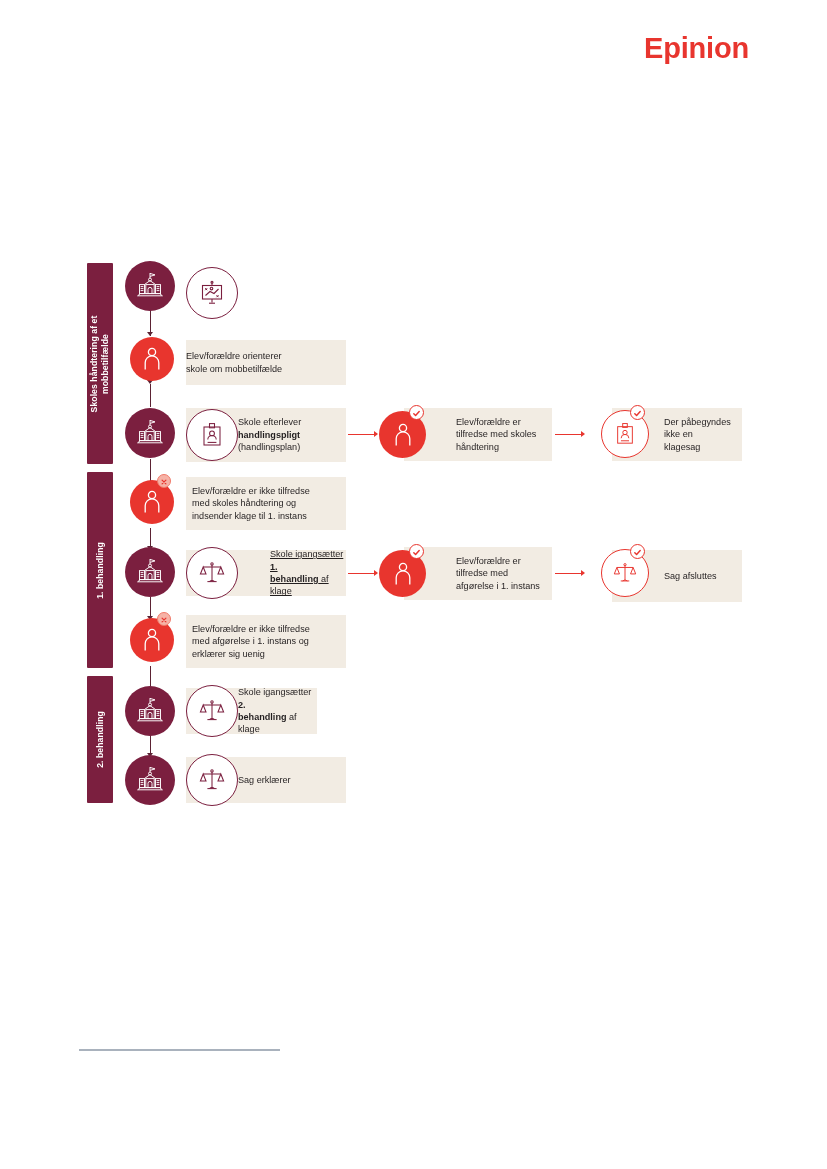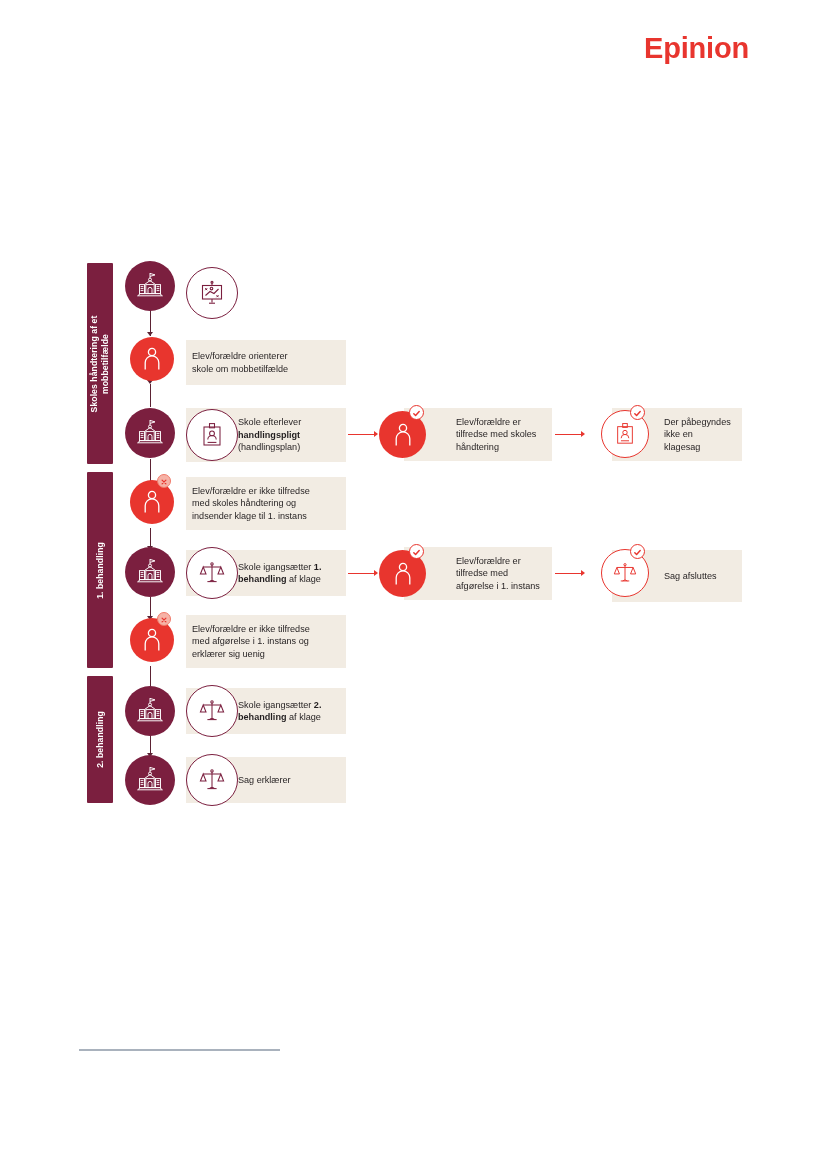--- a/index.html
+++ b/index.html
@@ -211,21 +211,21 @@
         <line x1="5.6" y1="19.6" x2="8.4" y2="19.6"></line>
         <line x1="21.6" y1="15.6" x2="24.4" y2="15.6"></line>
         <line x1="21.6" y1="17.6" x2="24.4" y2="17.6"></line>
         <line x1="21.6" y1="19.6" x2="24.4" y2="19.6"></line>
         <path d="M2.6 24.8 L27.4 24.8 L24.6 22.6 L5.4 22.6 Z"></path>
       </svg>
     </span>
   </div>
 
   <div class="flow-text-box" style="left:186px; top:340px; width:160px; height:45px;">
-    <div class="flow-text" style="margin-left:6px;">
+    <div class="flow-text" style="">
       Elev/forældre orienterer<br>skole om mobbetilfælde
     </div>
   </div>
   <div class="node-circle node-red" style="left:130px; top:337px; width:44px; height:44px;">
     <span>
       <svg width="22" height="26" viewBox="0 0 22 26" fill="none" stroke="#ffffff" stroke-width="1.3">
         <circle cx="11" cy="6" r="3.6"></circle>
         <path d="M4.2 23.5 v-6.8 a6.8 6.8 0 0 1 13.6 0 v6.8"></path>
       </svg>
     </span>
@@ -335,21 +335,21 @@
   </div>
   <div class="status-badge badge-cross" style="left:157px; top:474px; width:14px; height:14px;">
     <span>
       <svg width="8" height="8" viewBox="0 0 10 10" fill="none" stroke="#e8352e" stroke-width="1.5" stroke-linecap="round">
         <path d="M2.6 2.6 L7.4 7.4 M7.4 2.6 L2.6 7.4"></path>
       </svg>
     </span>
   </div>
 
   <div class="flow-text-box" style="left:186px; top:550px; width:160px; height:46px;">
-    <div class="flow-text" style="margin-left:52px;">
+    <div class="flow-text" style="margin-left:84px;text-decoration:underline;">
       Skole igangsætter <b>1.</b><br><b>behandling</b> af klage
     </div>
   </div>
   <div class="node-circle node-outline-maroon" style="left:186px; top:547px; width:52px; height:52px;">
     <span>
       <svg width="26" height="26" viewBox="0 0 26 26" fill="none" stroke="#7b1f3f" stroke-width="1.05">
         <line x1="13" y1="4.6" x2="13" y2="21"></line>
         <circle cx="13" cy="4" r="1.2"></circle>
         <line x1="4.2" y1="7" x2="21.8" y2="7"></line>
         <path d="M4.2 7 L1.4 14 h5.6 Z"></path>
@@ -448,21 +448,21 @@
     </span>
   </div>
   <div class="status-badge badge-cross" style="left:157px; top:612px; width:14px; height:14px;">
     <span>
       <svg width="8" height="8" viewBox="0 0 10 10" fill="none" stroke="#e8352e" stroke-width="1.5" stroke-linecap="round">
         <path d="M2.6 2.6 L7.4 7.4 M7.4 2.6 L2.6 7.4"></path>
       </svg>
     </span>
   </div>
 
-  <div class="flow-text-box" style="left:186px; top:688px; width:160px; height:46px;">
+  <div class="flow-text-box" style="left:186px; top:688px; width:131px; height:46px;">
     <div class="flow-text" style="margin-left:52px;">
       Skole igangsætter <b>2.</b><br><b>behandling</b> af klage
     </div>
   </div>
   <div class="node-circle node-outline-maroon" style="left:186px; top:685px; width:52px; height:52px;">
     <span>
       <svg width="26" height="26" viewBox="0 0 26 26" fill="none" stroke="#7b1f3f" stroke-width="1.05">
         <line x1="13" y1="4.6" x2="13" y2="21"></line>
         <circle cx="13" cy="4" r="1.2"></circle>
         <line x1="4.2" y1="7" x2="21.8" y2="7"></line>

